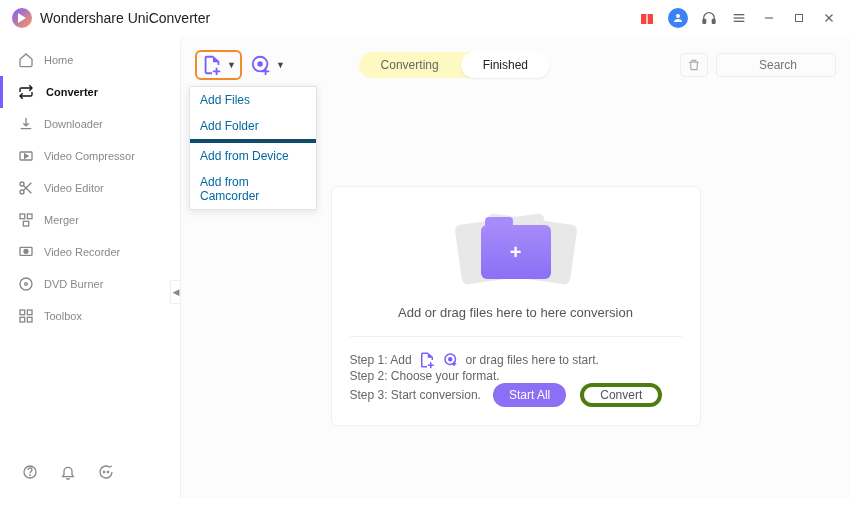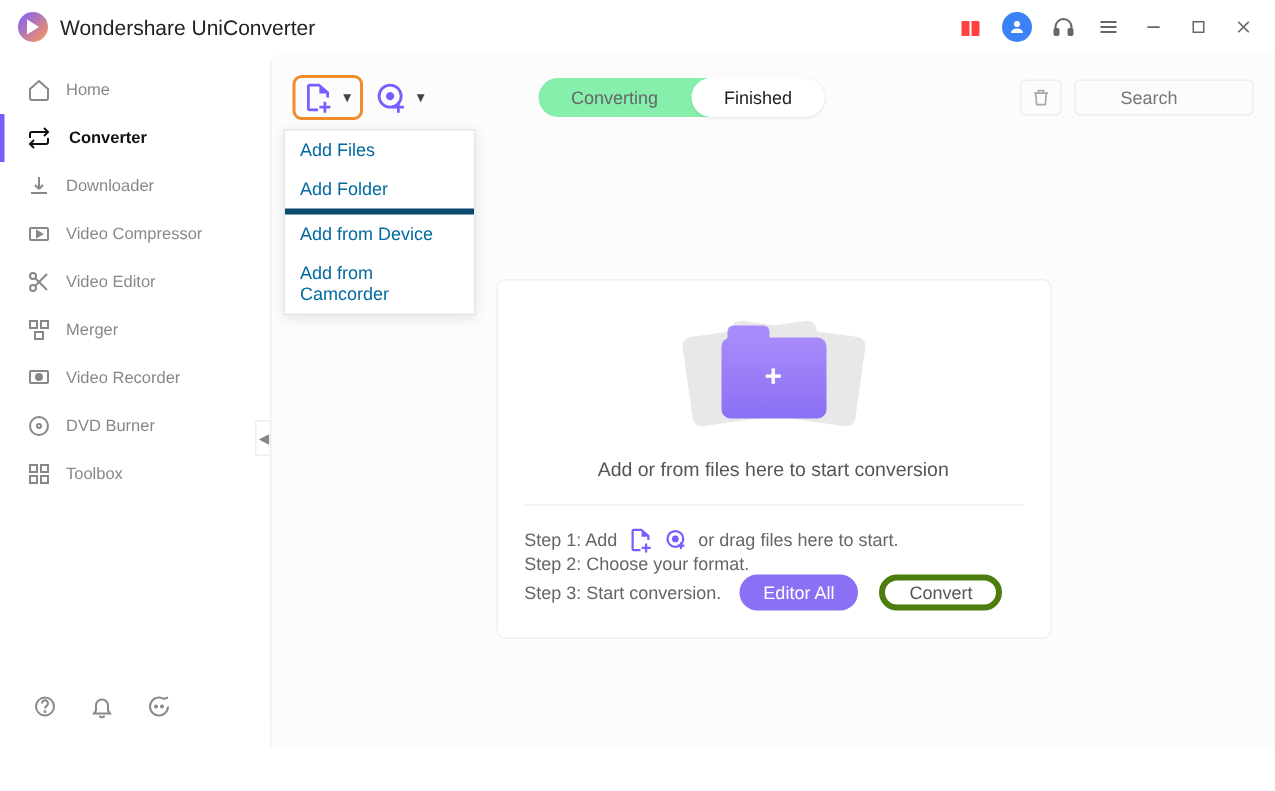--- a/index.html
+++ b/index.html
@@ -25,26 +25,26 @@
 .sf-icon { color: #888; cursor: pointer; }
 
 .content { flex: 1; background: #fcfcfd; border-radius: 8px 0 0 0; position: relative; padding: 8px 14px; border-left: 1px solid #f0f0f0; }
 .toolbar { display: flex; align-items: center; height: 42px; position: relative; }
 .add-btn-wrap { border: 2px solid #f08c2a; border-radius: 6px; padding: 2px 4px; display: inline-flex; align-items: center; gap: 4px; }
 .add-btn { width: 22px; height: 22px; color: #7b5cff; position: relative; }
 .dropdown-caret { font-size: 9px; color: #444; }
 .dvd-btn-wrap { margin-left: 8px; display: inline-flex; align-items: center; gap: 4px; }
 .dvd-icon { width: 22px; height: 22px; color: #7b5cff; }
 
-.seg { margin-left: auto; margin-right: 130px; display: flex; background: #86efac; border-radius: 14px; height: 26px; align-items: center; }
+.seg { margin-left: auto; margin-right: 130px; display: flex; background: #fef9c3; border-radius: 14px; height: 26px; align-items: center; }
 .seg-btn { padding: 0 22px; font-size: 12px; color: #666; height: 26px; display: flex; align-items: center; border-radius: 14px; cursor: pointer; }
 .seg-btn.active { background: #fff; color: #222; box-shadow: 0 1px 2px rgba(0,0,0,0.08); }
 
 .del-btn { width: 28px; height: 24px; border: 1px solid #eee; border-radius: 4px; display: flex; align-items: center; justify-content: center; color: #aaa; cursor: pointer; margin-right: 8px; }
-.search { width: 120px; height: 24px; border: 1px solid #eee; border-radius: 4px; display: flex; align-items: center; padding: 0 24px; gap: 6px; }
+.search { width: 120px; height: 24px; border: 1px solid #eee; border-radius: 4px; display: flex; align-items: center; padding: 0 24px; gap: 18px; }
 .search input { border: 0; outline: 0; background: transparent; font-size: 12px; color: #888; width: 80px; }
 
 .dropdown-menu { position: absolute; left: -6px; top: 42px; width: 128px; background: #fff; border: 1px solid #e5e5e5; box-shadow: 0 2px 8px rgba(0,0,0,0.1); z-index: 10; }
 .dd-item { padding: 6px 10px; font-size: 12px; color: #0369a1; cursor: pointer; }
 .dd-item.sep { border-top: 4px solid #0c4a6e; }
 
 .dropzone { margin: 100px auto 0; width: 370px; border: 1px solid #f0f0f0; border-radius: 6px; padding: 24px 18px 18px; background: #fff; }
 .dz-illustration { display: flex; justify-content: center; margin-bottom: 14px; position: relative; height: 80px; }
 .folder-bg { position: absolute; width: 90px; height: 60px; background: #e8e8e8; border-radius: 6px; top: 8px; }
 .folder-bg.l { left: calc(50% - 58px); transform: rotate(-8deg); }
@@ -272,21 +272,21 @@
 
     <div class="dropzone">
       <div class="dz-illustration">
         <div class="folder-bg l"></div>
         <div class="folder-bg r"></div>
         <div class="folder-main">
           <div class="folder-tab"></div>
           <div class="folder-plus">+</div>
         </div>
       </div>
-      <div class="dz-text">Add or from files here to start conversion</div>
+      <div class="dz-text">Add or drag files here to here conversion</div>
       <div class="steps">
         <div class="step-row">
           <span>Step 1: Add</span>
           <span class="mini-icon">
               <svg width="18" height="18" viewBox="0 0 24 24" fill="currentColor">
                 <path d="M13 2H6a2 2 0 00-2 2v16a2 2 0 002 2h6v-2H6V4h7v5h5v3h2V8l-7-6z"></path>
                 <path d="M18 15v3h3v2h-3v3h-2v-3h-3v-2h3v-3z"></path>
               </svg>
             </span>
           <span class="mini-icon">
@@ -296,19 +296,19 @@
                 <path d="M17 14v2h2v2h-2v2h-2v-2h-2v-2h2v-2z" fill="currentColor" stroke="none"></path>
               </svg>
             </span>
           <span>or drag files here to start.</span>
         </div>
         <div class="step-row">
           <span>Step 2: Choose your format.</span>
         </div>
         <div class="step-row">
           <span>Step 3: Start conversion.</span>
-          <span class="btn btn-primary">Editor All</span>
+          <span class="btn btn-primary">Start All</span>
           <span class="btn btn-outline">Convert</span>
         </div>
       </div>
     </div>
   </div>
 </div>
 
 </body></html>

